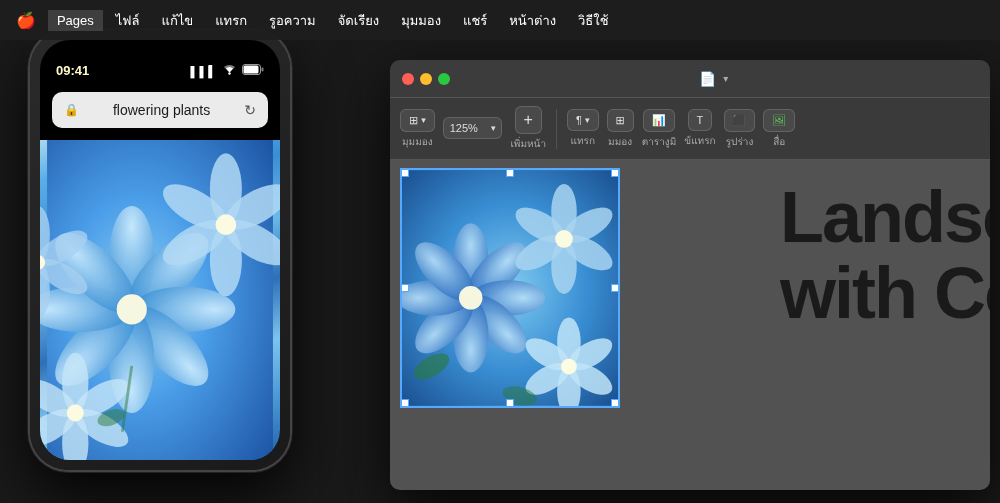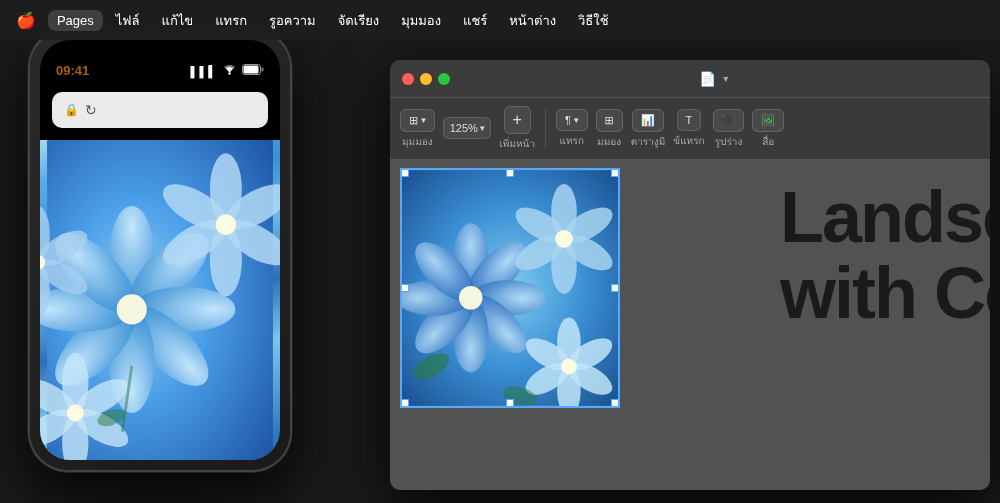--- a/index.html
+++ b/index.html
@@ -35,21 +35,21 @@
     }
     .menubar-apple {
       font-size: 16px;
       color: #fff;
       margin-right: 8px;
     }
     .menubar-item {
       color: #fff;
       font-size: 13px;
       padding: 3px 9px;
-      border-radius: 8px;
+      border-radius: 0;
       cursor: pointer;
       white-space: nowrap;
     }
     .menubar-item.active {
       background: rgba(255,255,255,0.15);
     }
 
     
     .pages-window {
       position: absolute;
@@ -136,21 +136,21 @@
     }
     .tb-divider {
       width: 1px;
       height: 40px;
       background: rgba(255,255,255,0.12);
       margin: 0 2px;
     }
     .tb-zoom {
       display: flex;
       align-items: center;
-      gap: 2px;
+      gap: 13px;
       background: rgba(255,255,255,0.08);
       border: 1px solid rgba(255,255,255,0.15);
       border-radius: 6px;
       padding: 4px 6px;
       color: #ddd;
       font-size: 11px;
     }
 
     
     .pages-canvas {
@@ -253,21 +253,21 @@
       position: absolute;
       top: 0; left: 0; right: 0;
       height: 44px;
       display: flex;
       align-items: flex-end;
       justify-content: space-between;
       padding: 0 16px 6px;
       z-index: 4;
     }
     .iphone-time {
-      color: #a16207;
+      color: #fef9c3;
       font-size: 13px;
       font-weight: 600;
     }
     .iphone-icons {
       display: flex;
       align-items: center;
       gap: 5px;
       color: #fff;
       font-size: 12px;
     }
@@ -519,20 +519,21 @@
             <rect x="0.5" y="0.5" width="18" height="10" rx="2.5" stroke="white" stroke-opacity="0.6"></rect>
             <rect x="19.5" y="3.5" width="2" height="4" rx="1" fill="white" fill-opacity="0.5"></rect>
             <rect x="1.5" y="1.5" width="15" height="8" rx="1.5" fill="white"></rect>
           </svg>
         </span>
       </div>
     </div>
 
     <div class="iphone-addressbar">
       <span class="lock-icon">🔒</span>
+      <span class="address-text">flowering plants</span>
       <span class="reload-icon">↻</span>
     </div>
 
     <div class="iphone-flower-bg">
       <svg width="100%" height="100%" viewBox="0 0 240 340" xmlns="http://www.w3.org/2000/svg">
         <defs>
           <radialGradient id="phoneBg" cx="40%" cy="50%" r="80%">
             <stop offset="0%" stop-color="#8ecff5"></stop>
             <stop offset="40%" stop-color="#4a9de8"></stop>
             <stop offset="100%" stop-color="#1a50a0"></stop>

